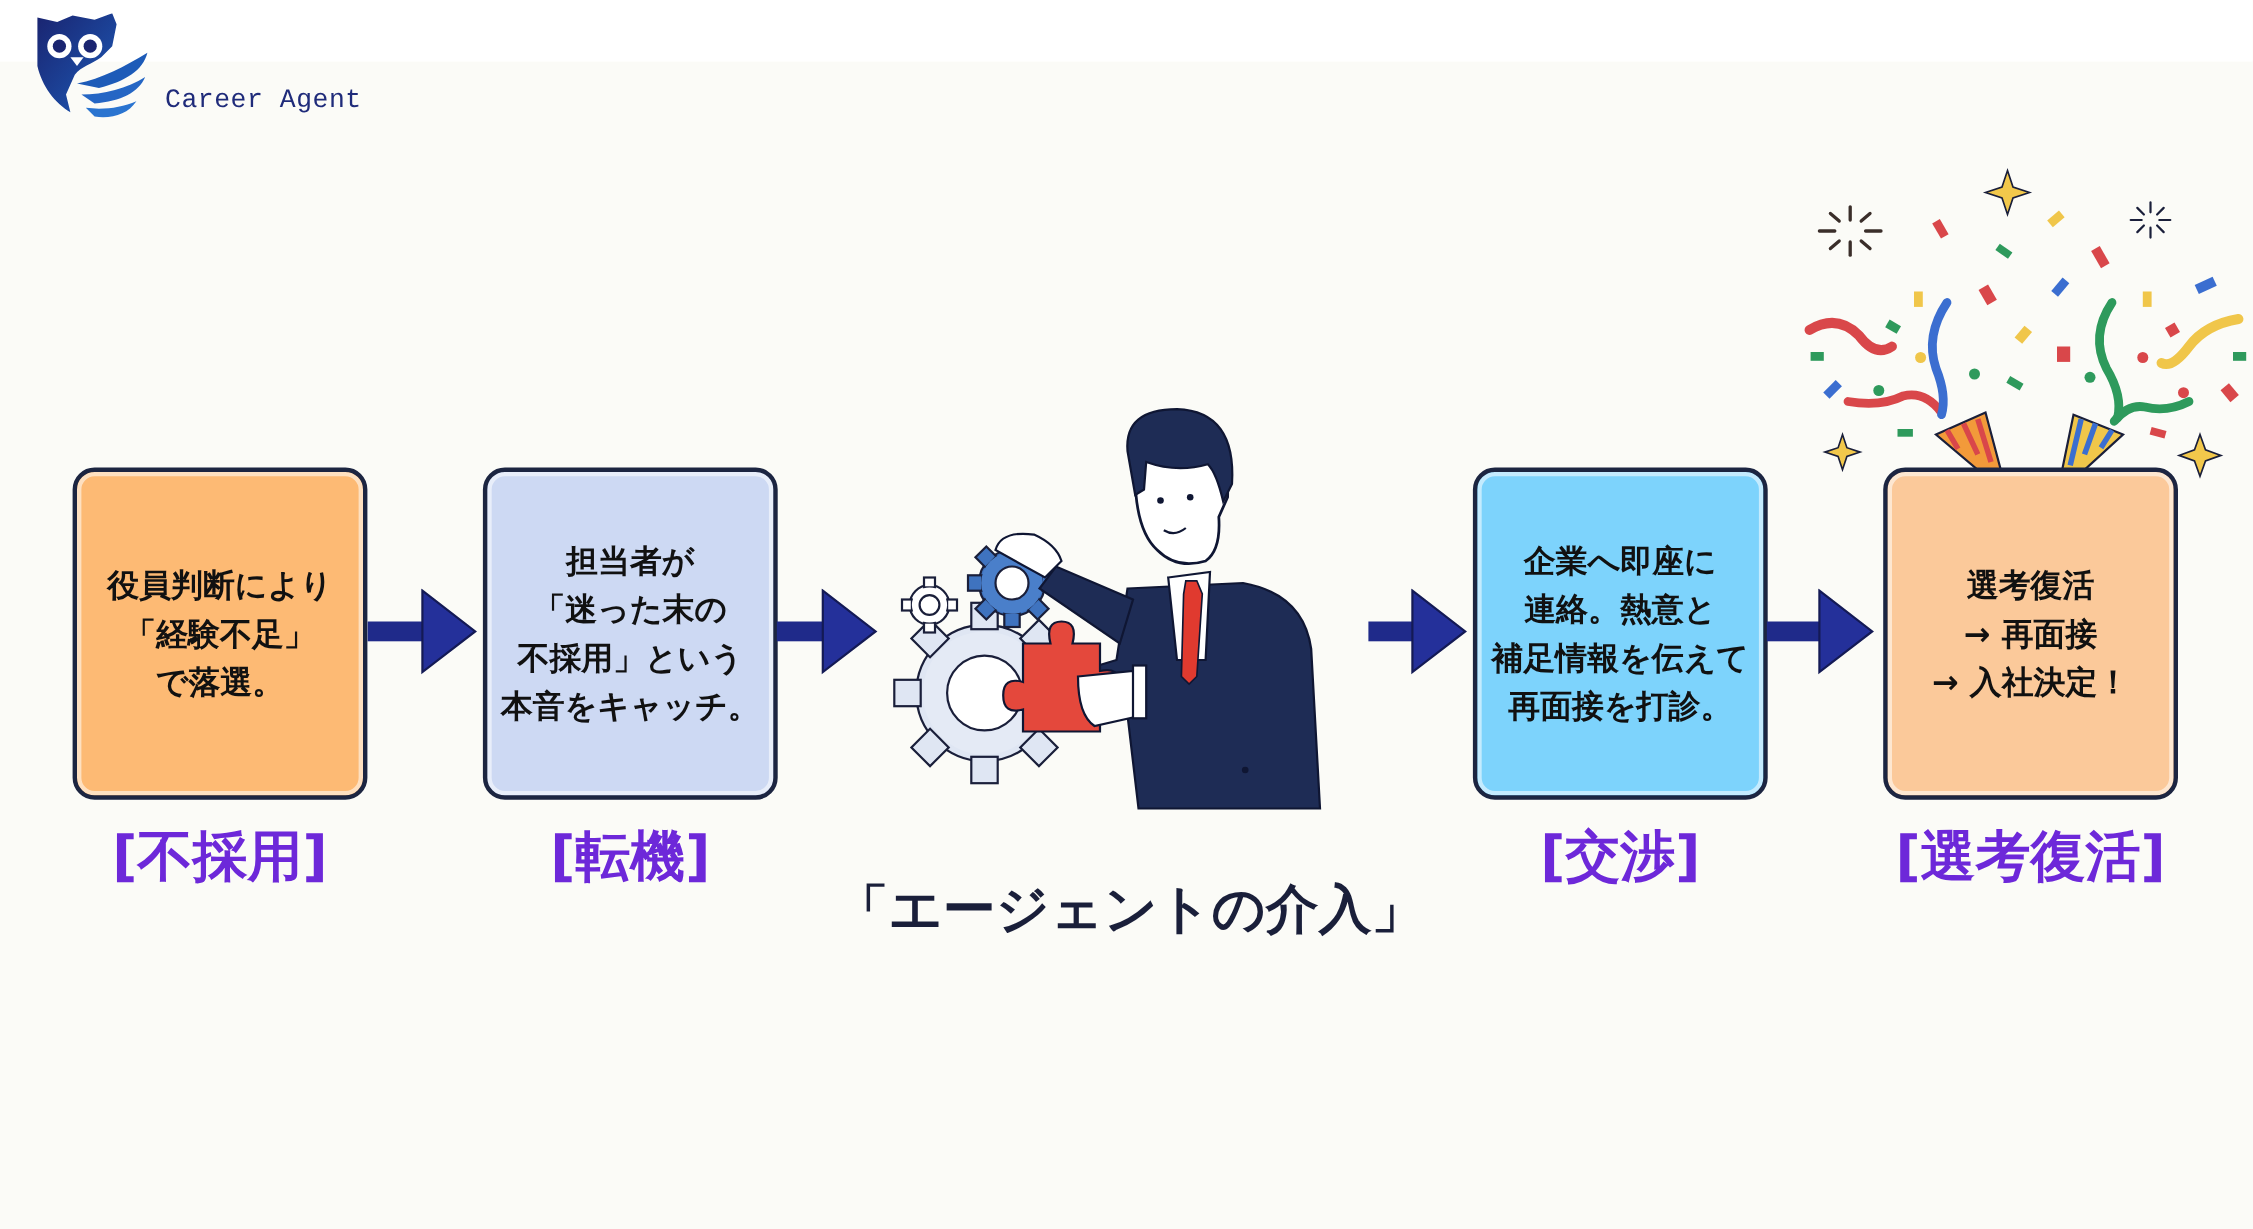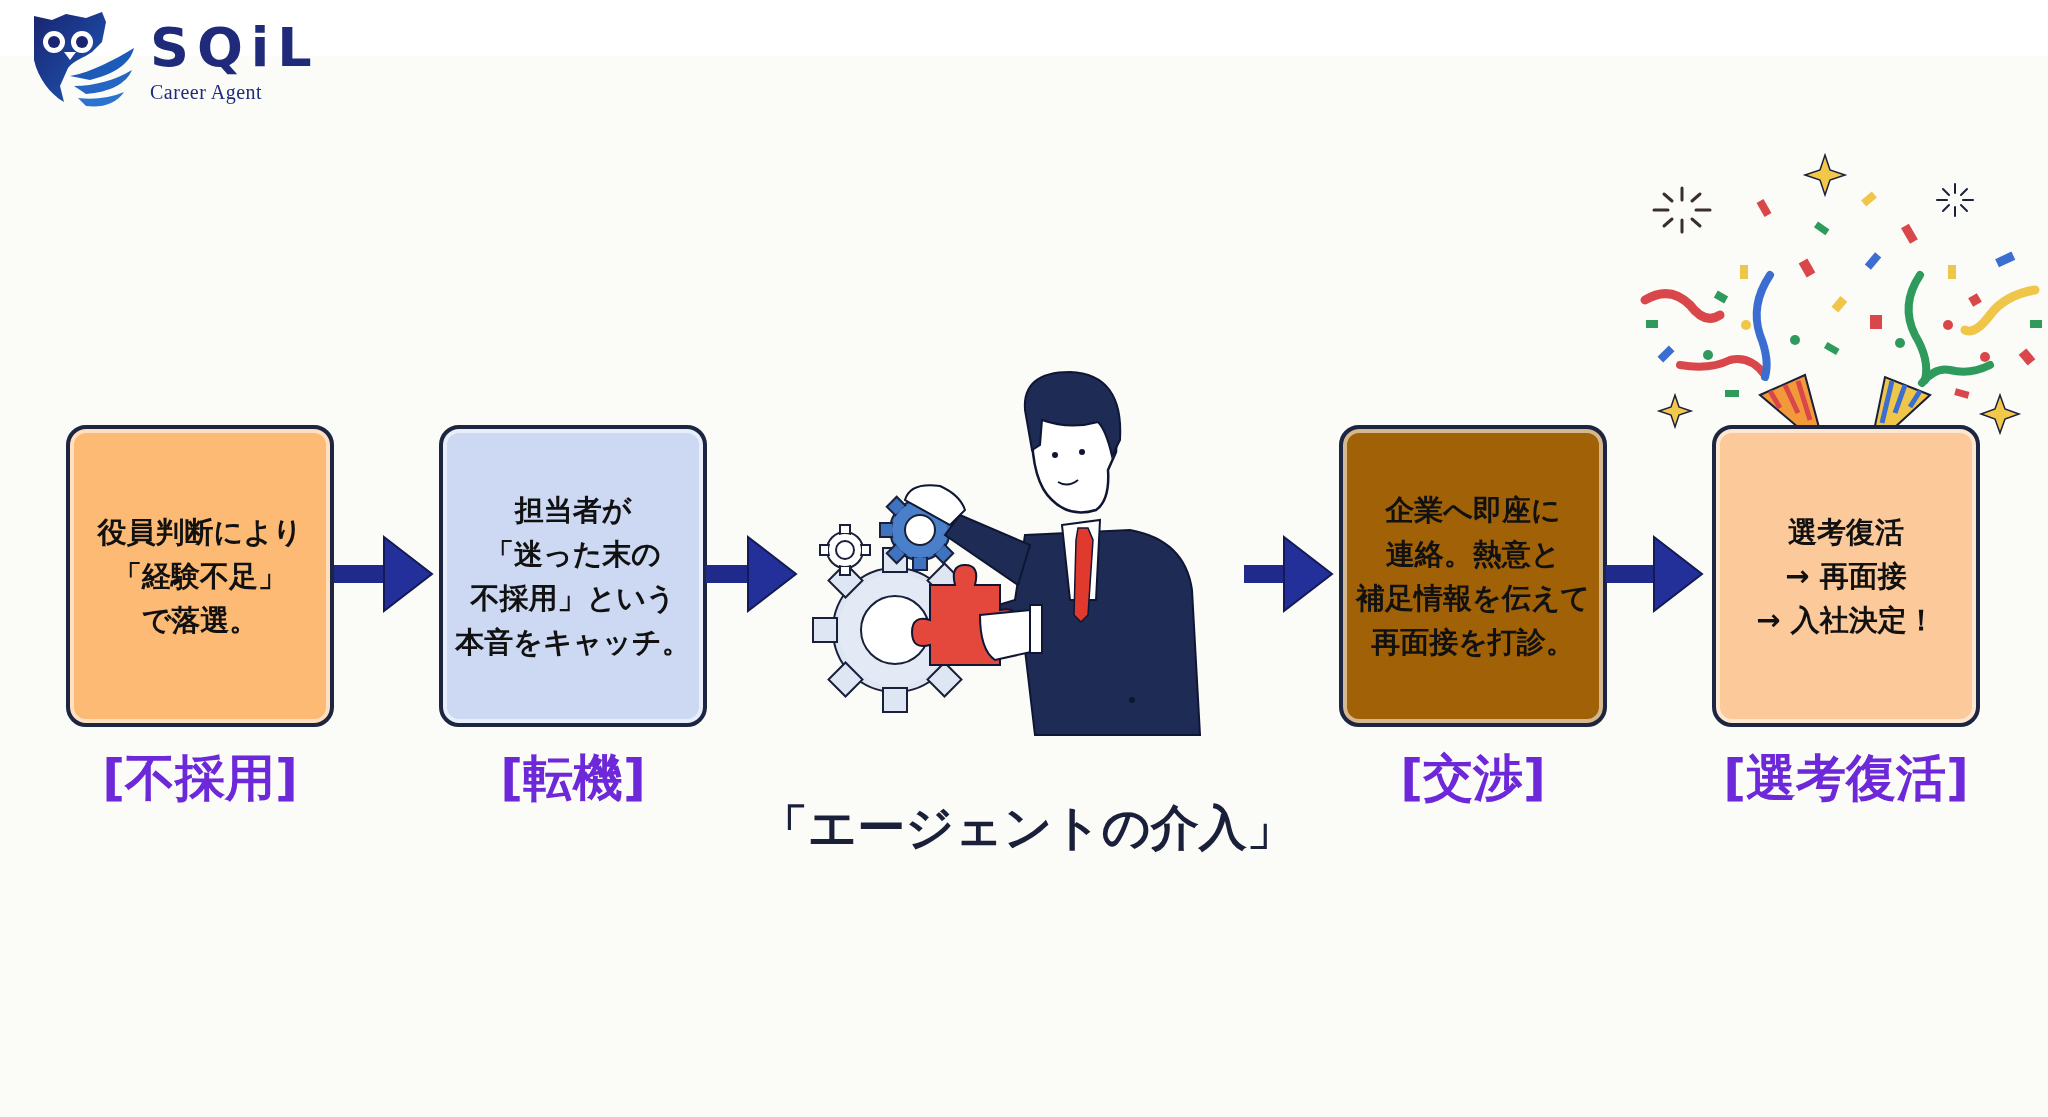--- a/index.html
+++ b/index.html
@@ -14,21 +14,21 @@
     
     .logo { position: absolute; left: 30px; top: 12px; width: 320px; height: 100px; }
     .logo-mark { position: absolute; left: 0; top: 0; width: 108px; height: 100px; }
     .logo-name {
       position: absolute; left: 120px; top: 6px;
       font-family: "DejaVu Sans", sans-serif; font-weight: bold;
       font-size: 54px; letter-spacing: 8px; color: #1f2b7a; line-height: 60px;
     }
     .logo-sub {
       position: absolute; left: 120px; top: 66px;
-      font-family: Liberation Serif, serif; font-size: 20px;
+      font-family: Liberation Mono, monospace; font-size: 24px;
       color: #1f2b7a; line-height: 28px; letter-spacing: 0.5px;
     }
 
     
     .step {
       position: absolute; top: 425px; width: 268px; height: 302px;
       box-sizing: border-box; border: 4px solid #1c2541; border-radius: 20px;
       display: flex; align-items: center; justify-content: center;
       box-shadow: inset 0 0 0 4px rgba(255,255,255,0.55);
     }
@@ -68,21 +68,20 @@
     <path d="M4 4 L22 8 L36 2 L56 6 L72 0 L76 10 L72 30 L62 40 C54 46 44 48 38 56 L30 74 L34 90 C20 82 8 66 4 48 Z" fill="url(#owlg)"></path>
     <circle cx="24" cy="30" r="11" fill="#fff"></circle>
     <circle cx="24" cy="30" r="6" fill="#1a2470"></circle>
     <circle cx="52" cy="30" r="11" fill="#fff"></circle>
     <circle cx="52" cy="30" r="6" fill="#1a2470"></circle>
     <path d="M34 40 L40 48 L46 40 Z" fill="#fff"></path>
     <path d="M40 64 C62 60 84 48 104 36 C100 52 84 62 60 68 Z" fill="#1d5bb8"></path>
     <path d="M44 74 C64 74 86 68 102 58 C96 72 80 80 56 82 Z" fill="#2566c4"></path>
     <path d="M48 86 C64 88 80 86 94 80 C86 92 72 96 56 94 Z" fill="#2a74d0"></path>
   </svg>
-  <div class="logo-name">SQiL</div>
   <div class="logo-sub">Career Agent</div>
 </div>
 
 <div class="step" style="left:66px; background:#fdba74;">
   <div class="step-text">役員判断により
 「経験不足」
 で落選。</div>
 </div>
 <div class="step-label" style="left:66px; width:268px;">[不採用]</div>
 
@@ -172,21 +171,21 @@
   <circle cx="332" cy="340" r="3" fill="#0f1633"></circle>
 </svg>
 
 <div class="center-caption">「エージェントの介入」</div>
 
 <svg class="arrow" style="left:1240px;" viewBox="0 0 100 80">
   <rect x="4" y="30" width="44" height="18" fill="#1f2a8a"></rect>
   <polygon points="44,2 92,39 44,76" fill="#24309a" stroke="#141a55" stroke-width="2"></polygon>
 </svg>
 
-<div class="step" style="left:1339px; background:#a16207;">
+<div class="step" style="left:1339px; background:#7dd3fc;">
   <div class="step-text">企業へ即座に
 連絡。熱意と
 補足情報を伝えて
 再面接を打診。</div>
 </div>
 <div class="step-label" style="left:1339px; width:268px;">[交渉]</div>
 
 <svg class="arrow" style="left:1606px;" viewBox="0 0 100 80">
   <rect x="0" y="30" width="50" height="18" fill="#1f2a8a"></rect>
   <polygon points="48,2 96,39 48,76" fill="#24309a" stroke="#141a55" stroke-width="2"></polygon>

